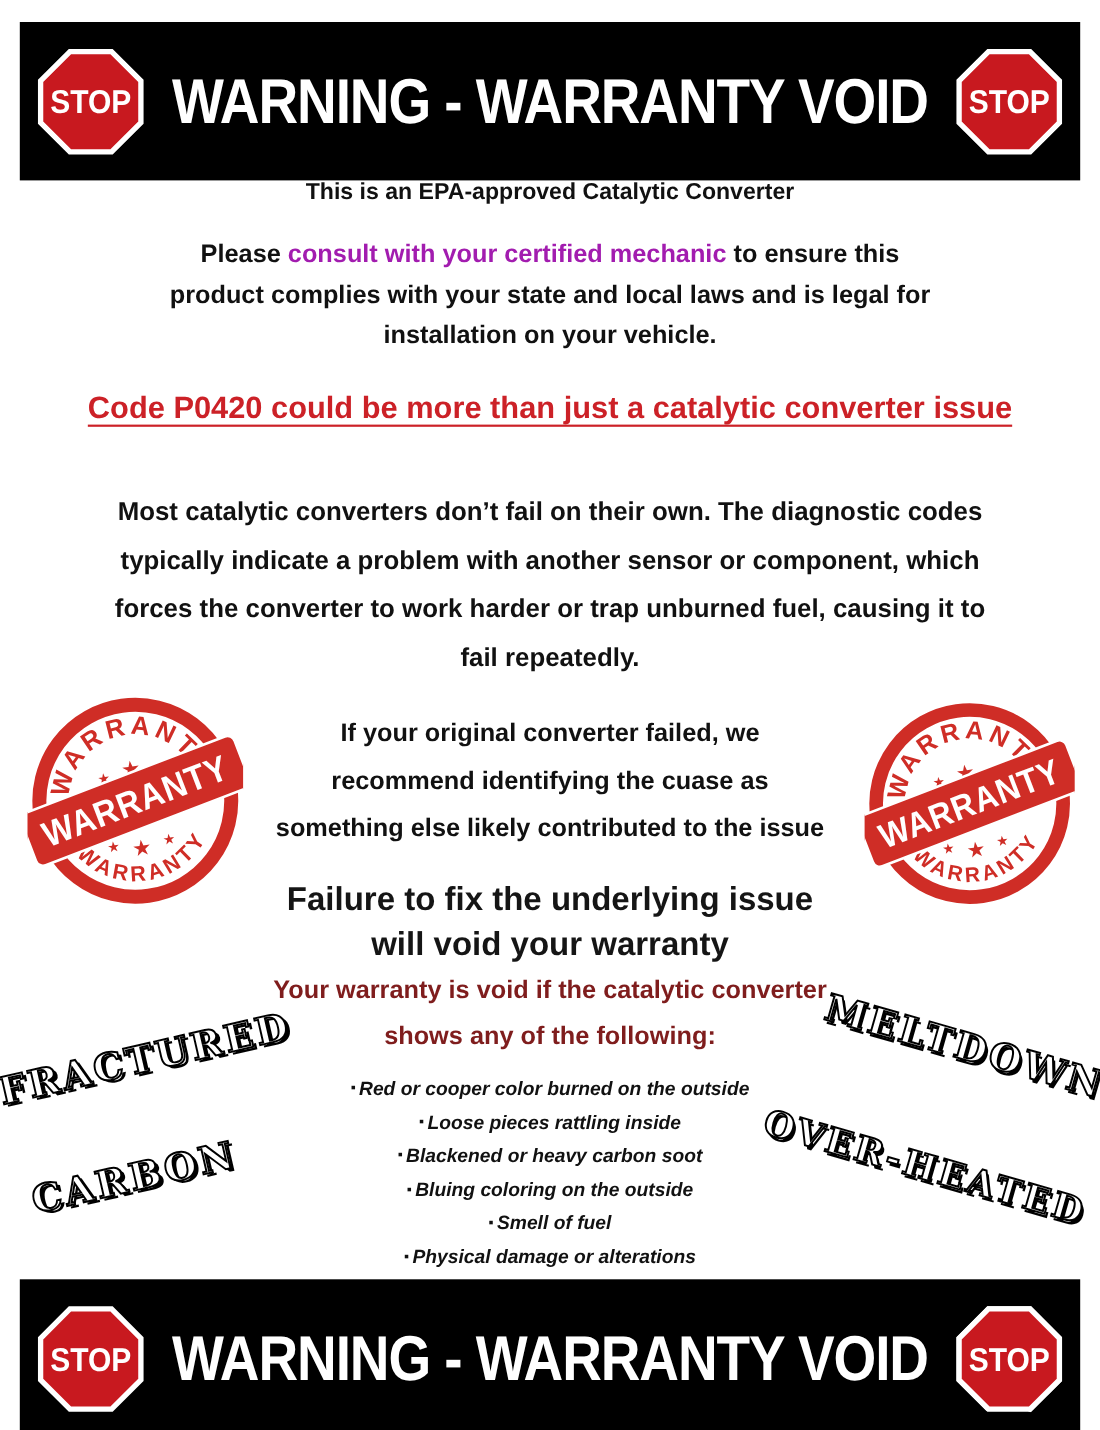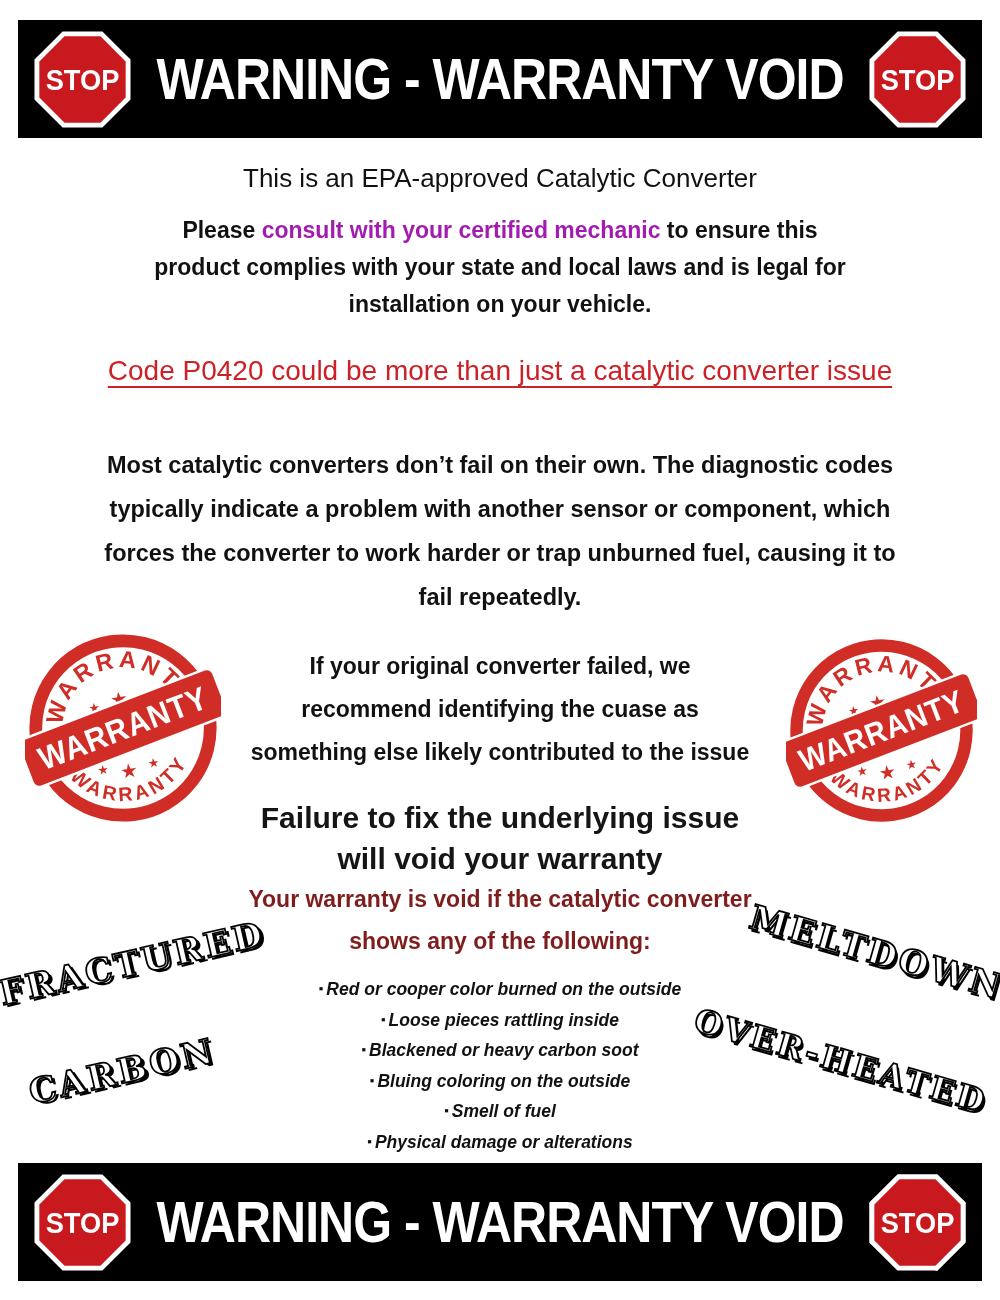--- a/index.html
+++ b/index.html
@@ -4,40 +4,40 @@
 <style>
   html,body { margin:0; padding:0; background:#ffffff; }
   body {
     width:1000px; height:1300px; position:relative; overflow:hidden;
     font-family:"Liberation Sans", sans-serif; color:#111;
   }
   svg text { font-family:"Liberation Sans", sans-serif; }
 
   
   .banner {
-    position:absolute; left:18px; width:964px; height:118px;
+    position:absolute; left:18px; width:964px; height:144px;
     background:#000; display:flex; align-items:center;
     justify-content:space-between; padding:0 16px; box-sizing:border-box;
   }
   #banner-top { top:20px; }
   #banner-bottom { top:1163px; }
   .stop-sign { width:97px; height:97px; flex:0 0 auto; }
   .banner-title {
     flex:1; text-align:center; color:#fff; font-weight:bold;
     font-size:50px; letter-spacing:-1px; transform:scaleY(1.15);
     white-space:nowrap;
   }
 
   
   .center-block { position:absolute; left:0; width:100%; text-align:center; }
-  #intro-heading { top:163px; font-size:26px; font-weight:normal; }
+  #intro-heading { top:163px; font-size:21px; font-weight:bold; }
   #consult-paragraph { top:212px; font-size:23px; font-weight:bold; line-height:37px; }
   .red-inline { color:#a21caf;margin-top:14px; }
   #code-heading {
-    top:355px; font-size:28px; font-weight:400; color:#cc2127;
+    top:355px; font-size:28px; font-weight:700; color:#cc2127;
     text-decoration:underline; text-underline-offset:6px;
   }
   #main-paragraph { top:443px; font-size:23.5px; font-weight:bold; line-height:44px; }
   #middle-paragraph {
     position:absolute; top:645px; left:228px; width:544px; text-align:center;
     font-size:23px; font-weight:bold; line-height:43px;
   }
   #failure-statement { top:797px; font-size:30px; font-weight:700; line-height:41px; color:#151515; }
   #void-heading { top:878px; font-size:23px; font-weight:bold; color:#7f1d1d; line-height:42px; }
   #bullet-list { top:974px; font-size:17.5px; font-weight:bold; line-height:29.6px;font-style:italic; }

